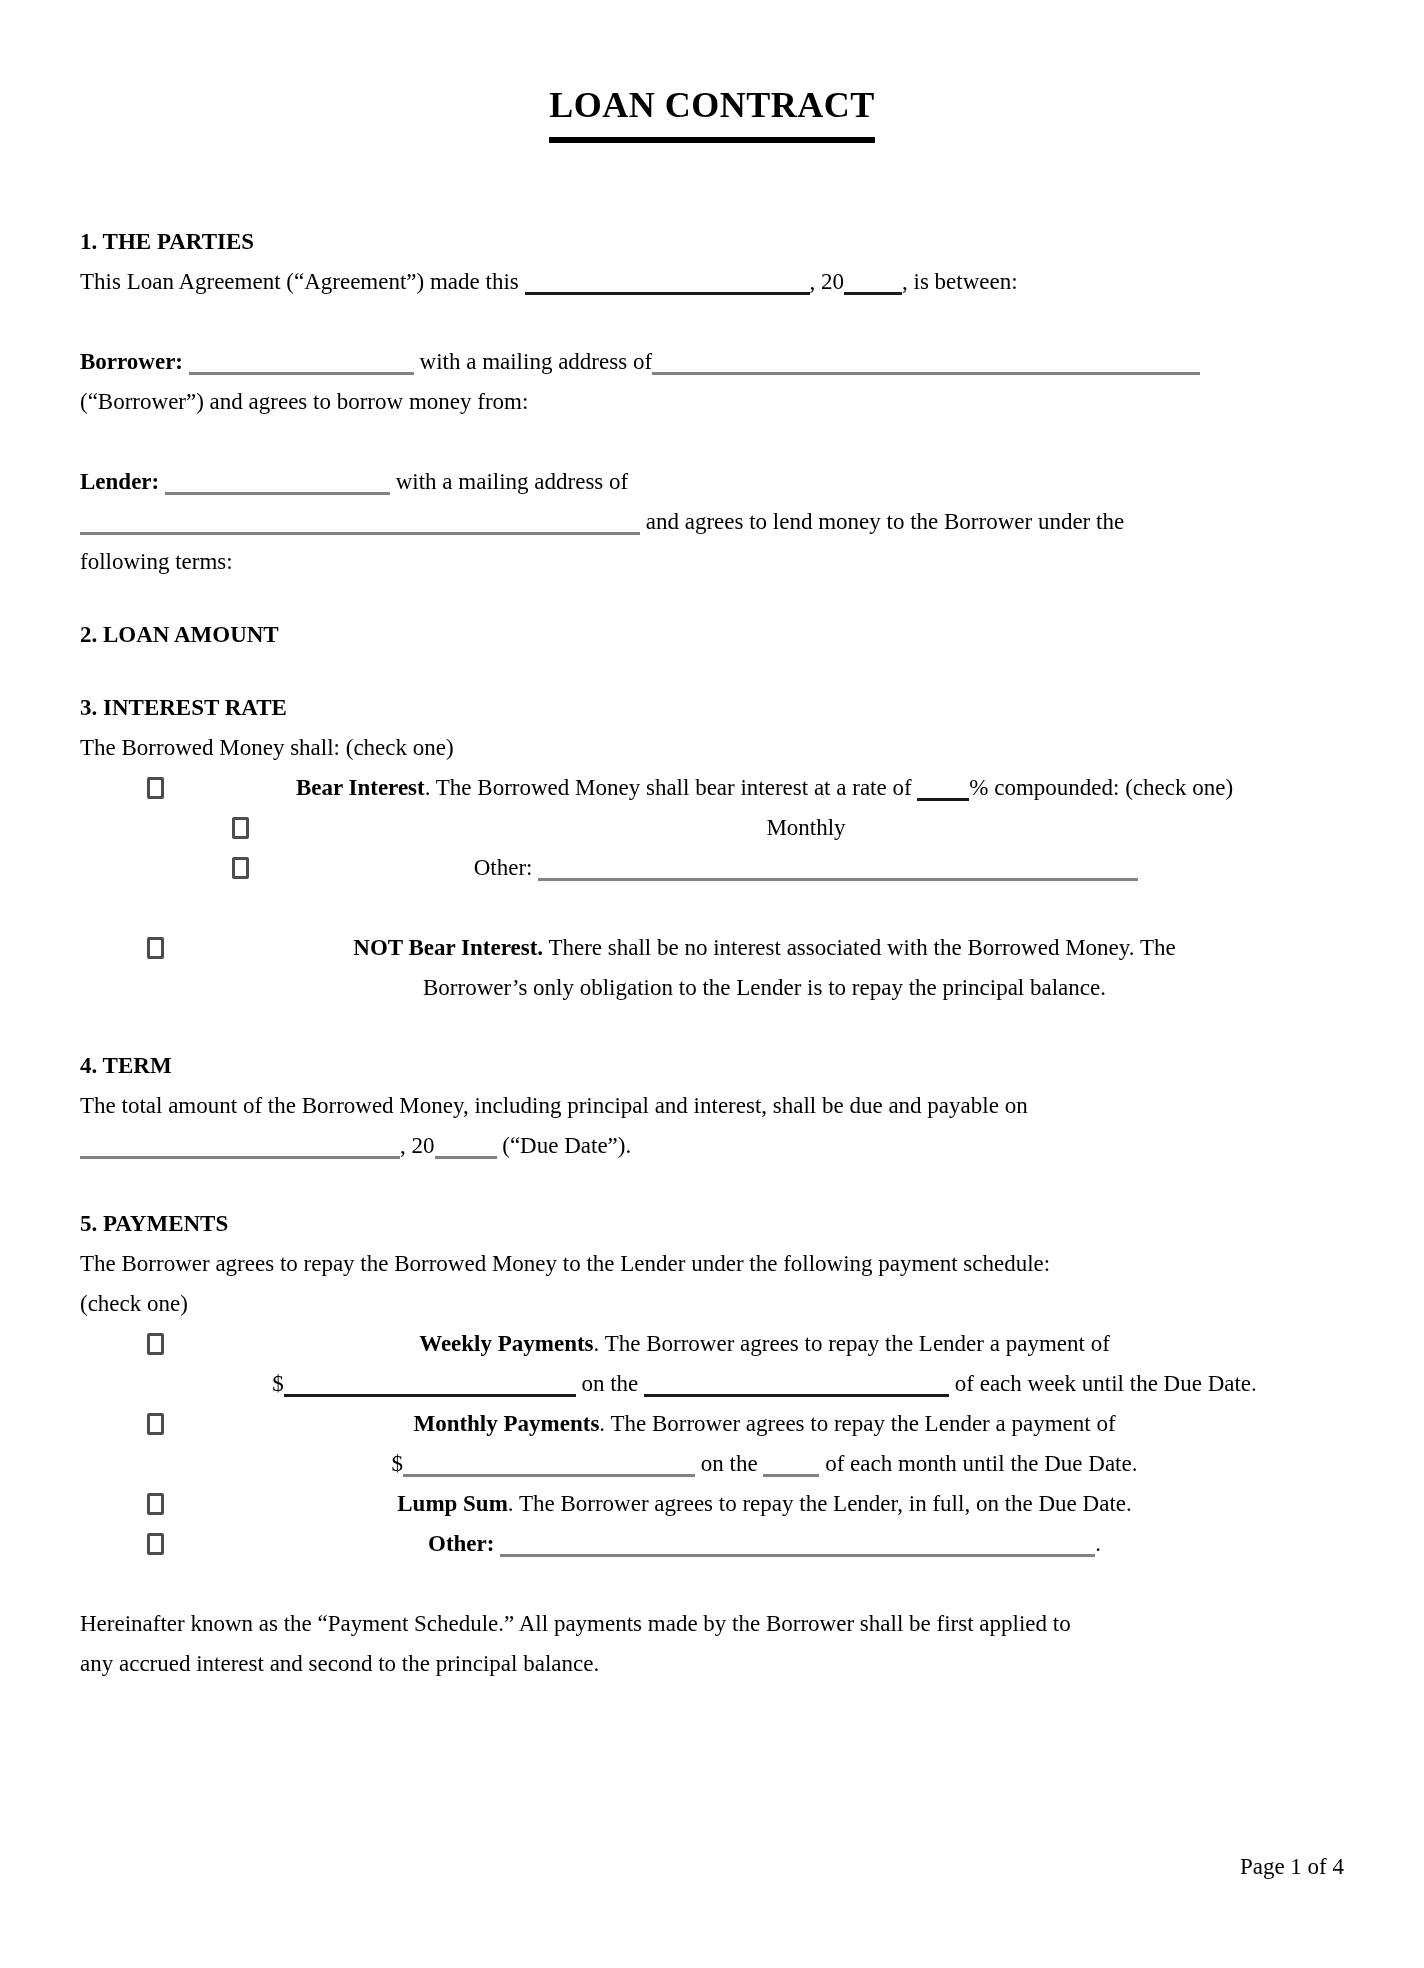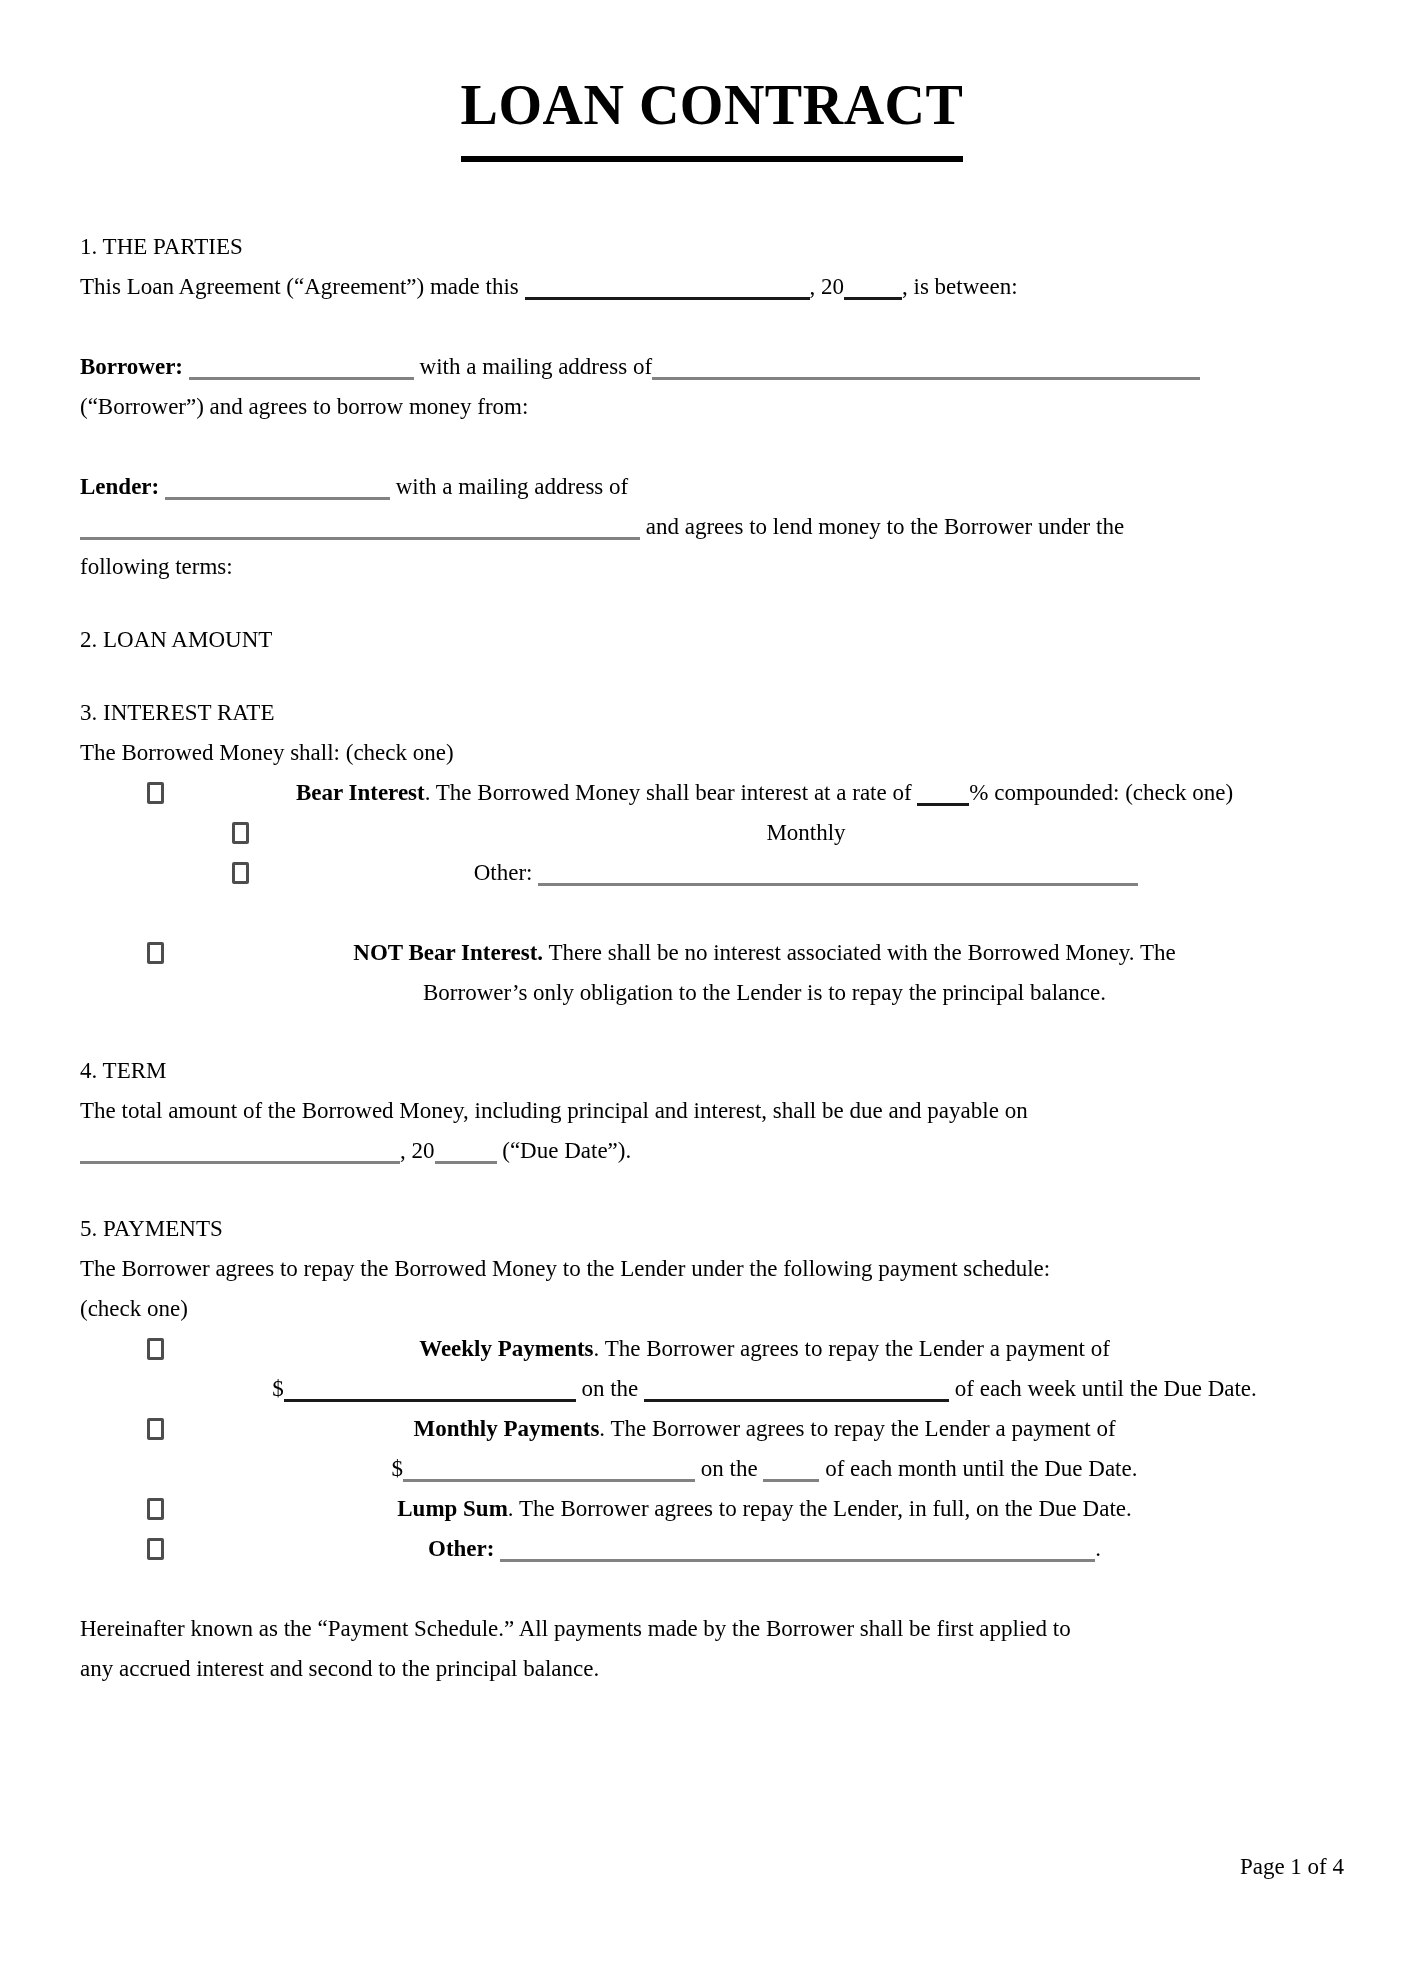--- a/index.html
+++ b/index.html
@@ -8,26 +8,26 @@
     width:1424px;height:1968px;
     background:#ffffff;
     box-sizing:border-box;
     padding:0 80px;
     font-family:"Liberation Serif","DejaVu Serif",serif;
     font-size:23px;line-height:40px;color:#000;
     overflow:hidden;
   }
   .title{text-align:center;padding-top:78px;}
   .title .tspan{
-    font-weight:bold;font-size:56px;line-height:54px;
-    border-bottom:6px solid #000;padding-bottom:20px;
+    font-weight:bold;font-size:36px;line-height:54px;
+    border-bottom:6px solid #000;padding-bottom:12px;
     letter-spacing:0.5px;
   }
   p,h2{margin:0;padding:0;}
-  h2{font-size:23px;line-height:40px;font-weight:normal;}
+  h2{font-size:23px;line-height:40px;font-weight:bold;}
   .first{margin-top:90px;}
   .mt40{margin-top:40px;}
   .mt38{margin-top:38px;}
   .mt33{margin-top:33px;}
   b{font-weight:bold;}
   
   .bl{display:inline-block;height:0;border-bottom:3px solid #828282;vertical-align:-6px;}
   .bl.k{border-bottom-color:#1a1a1a;}
   
   .ci{position:relative;padding-left:105px;text-align:center;}

